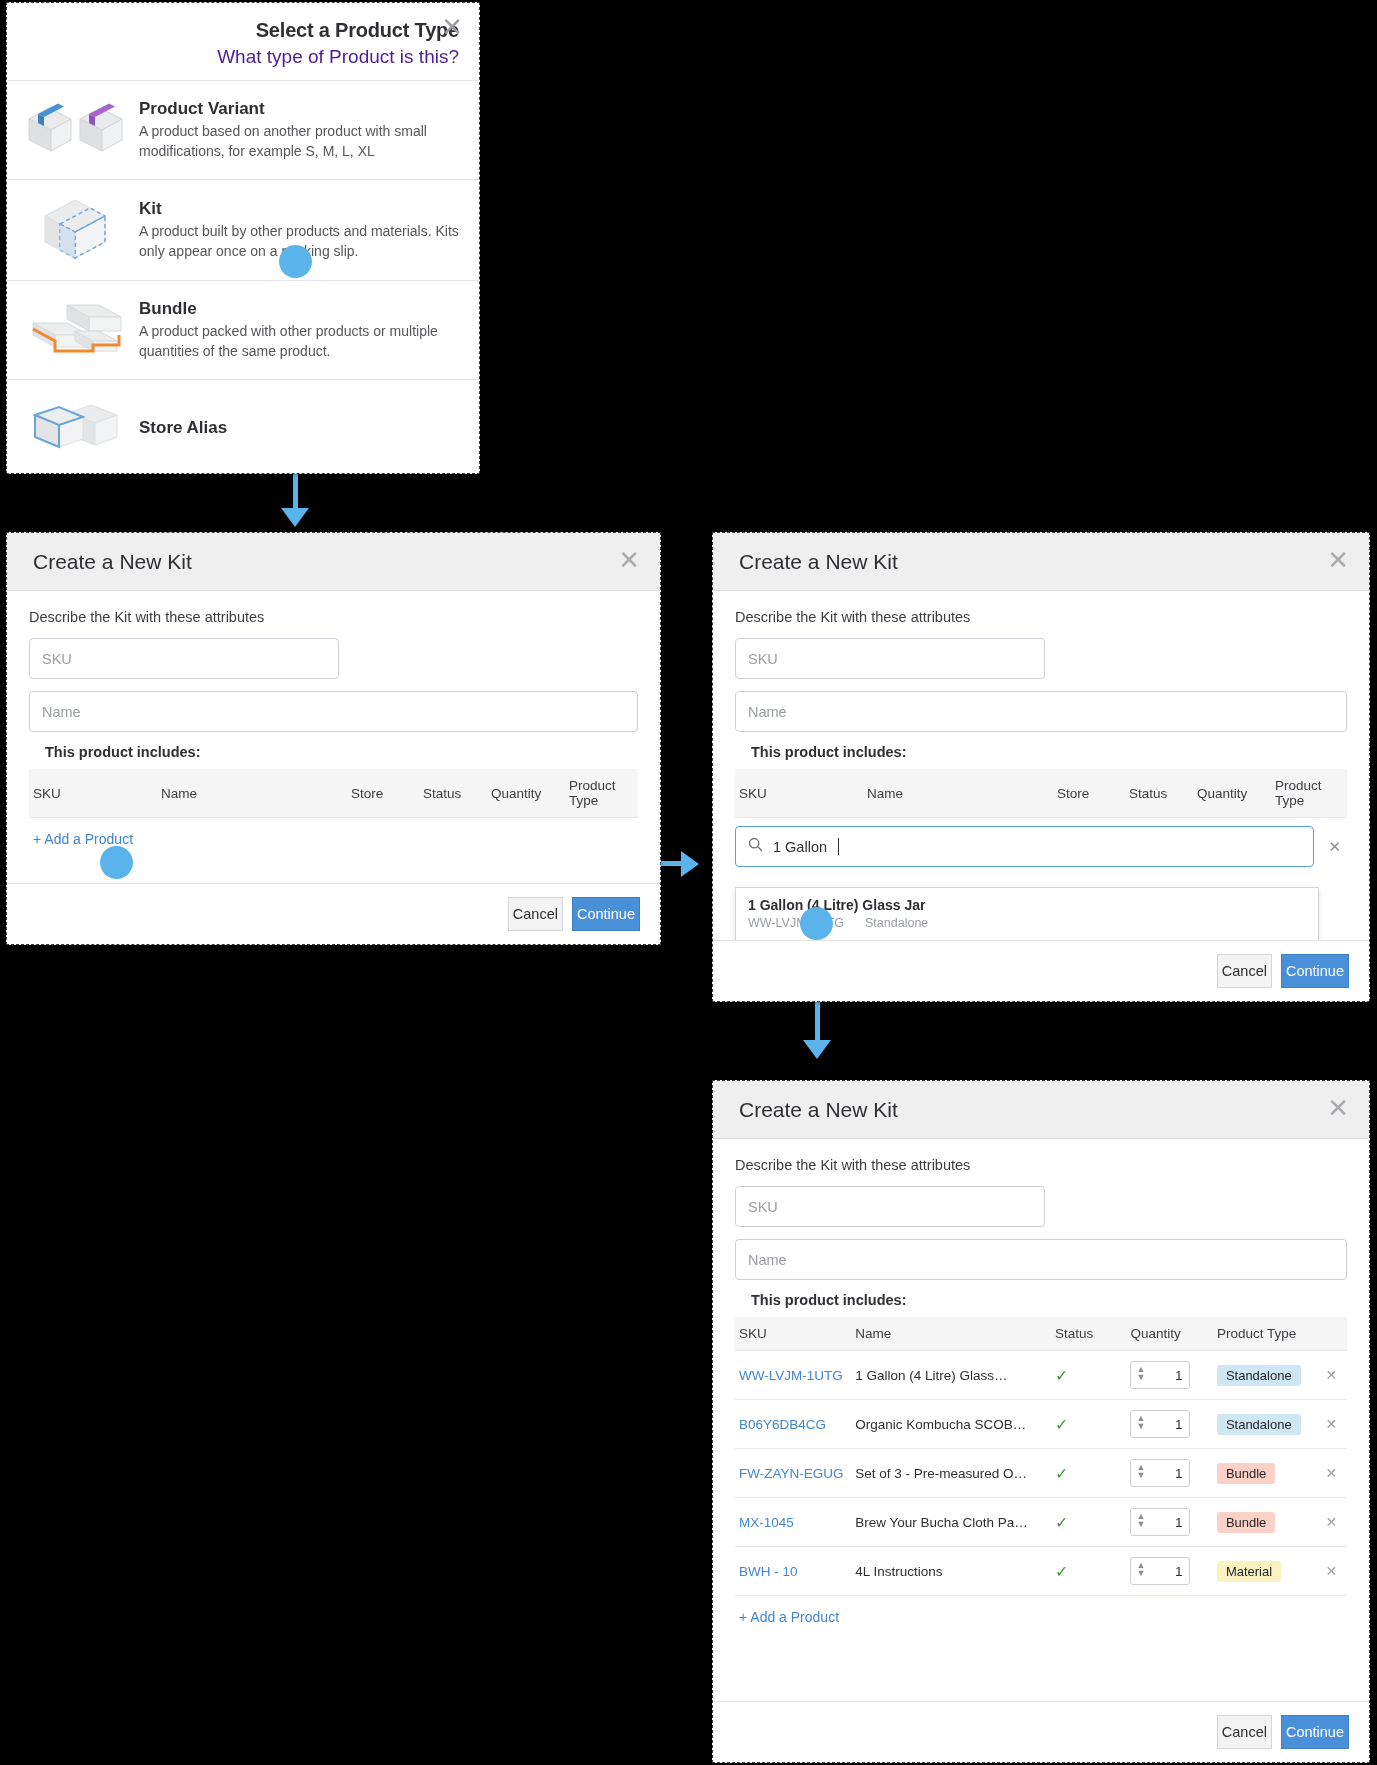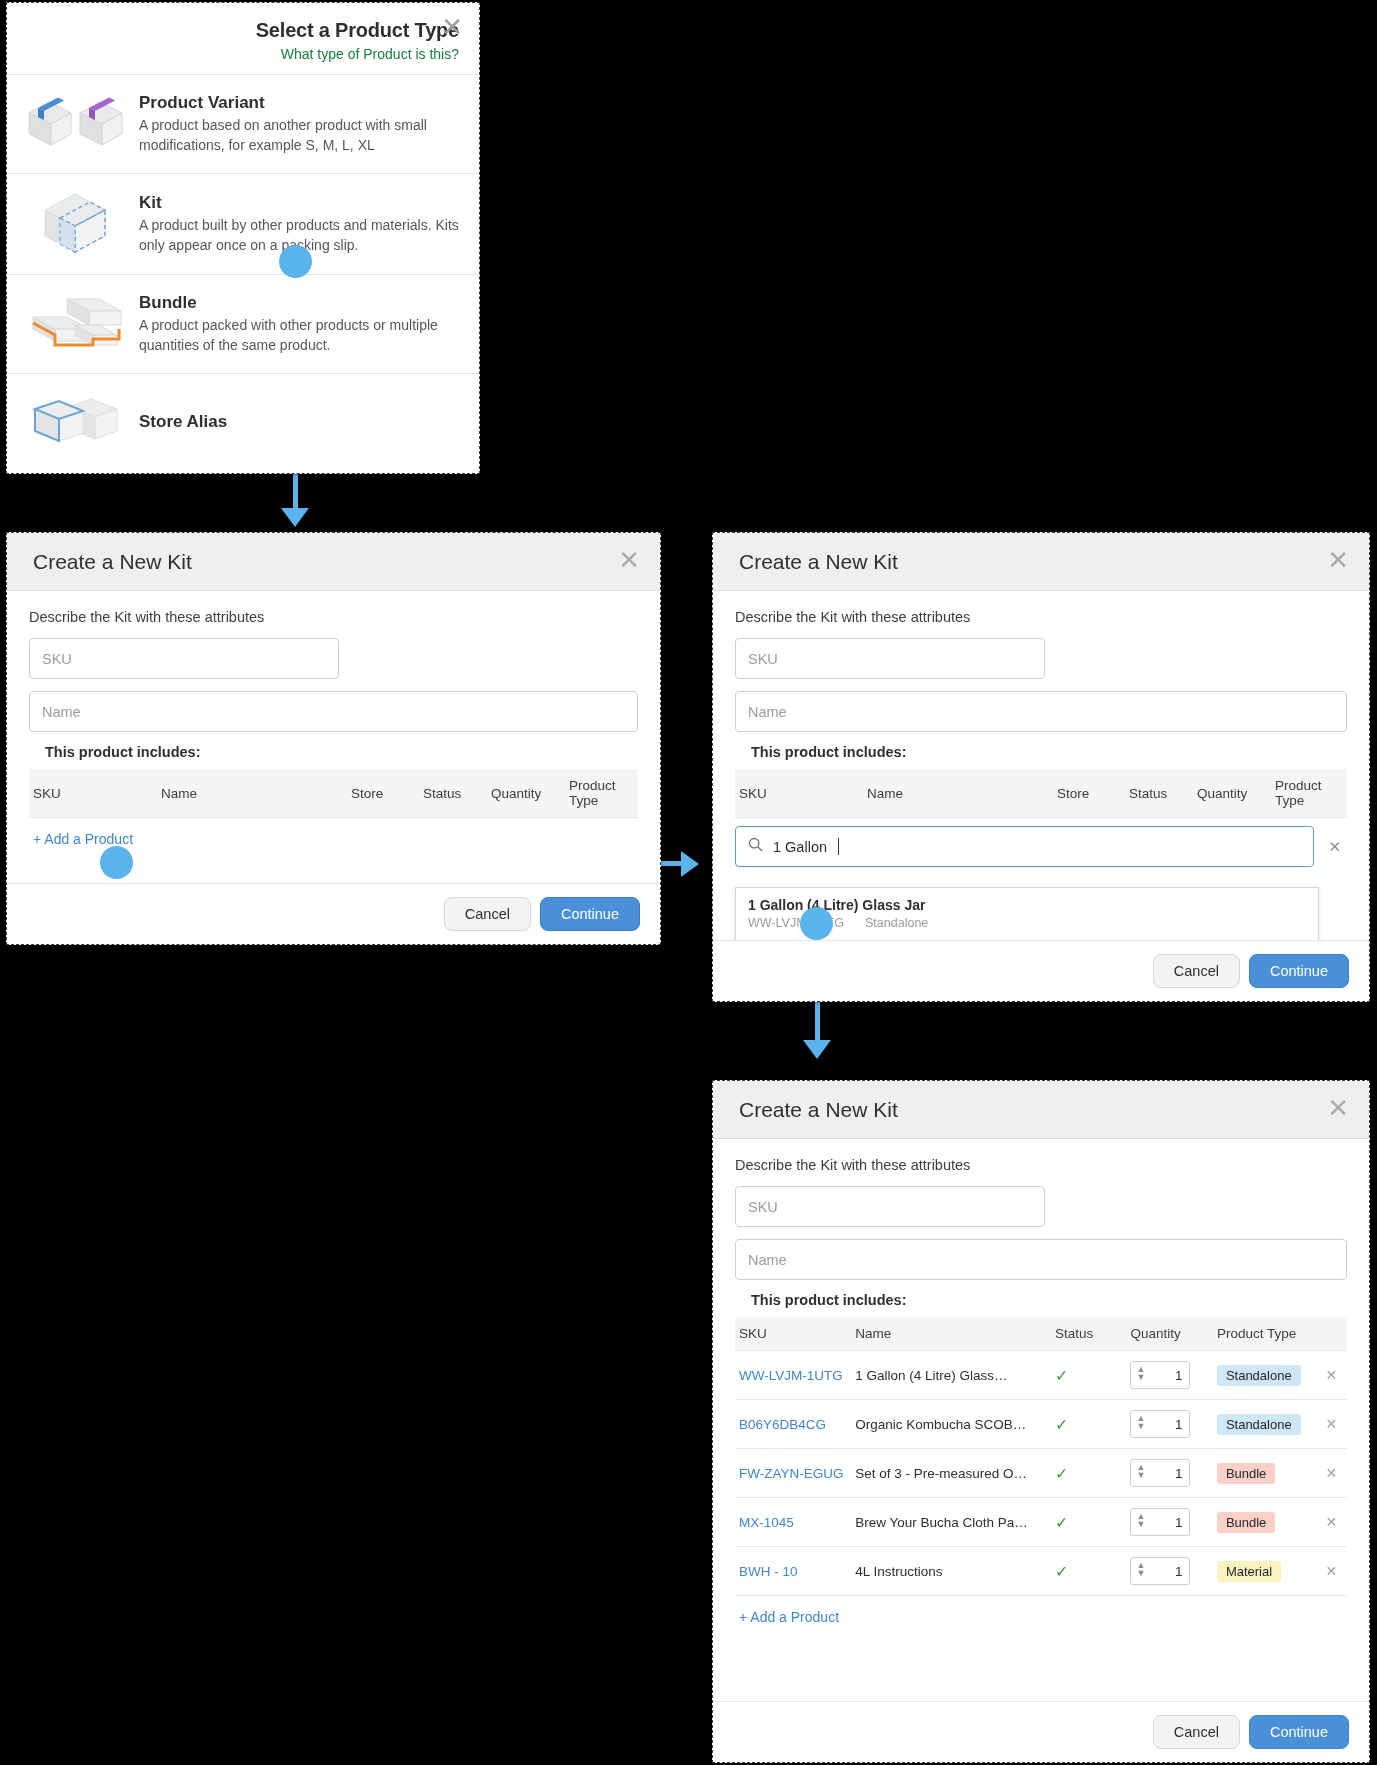--- a/index.html
+++ b/index.html
@@ -24,21 +24,21 @@
     box-shadow: 0 1px 3px rgba(0,0,0,0.35);
     z-index: 5;
   }
 
   
   #product-type-panel { left: 6px; top: 2px; width: 474px; height: 472px; }
   .pt-head { padding: 16px 20px 12px 20px; position: relative; text-align: right; }
   .pt-title {
     font-size: 20px; font-weight: bold; color: #2f2f33; letter-spacing: -0.2px;
   }
-  .pt-sub { font-size: 14px; color: #15803d; margin-top: 4px; }
+  .pt-sub { font-size: 19px; color: #4c1d95; margin-top: 4px; }
   .pt-close {
     position: absolute; right: 16px; top: 14px;
     font-size: 26px; color: #9b9da1; cursor: pointer; line-height: 20px;
     font-weight: 300;
   }
   .pt-row {
     display: flex; align-items: center; gap: 6px;
     border-top: 1px solid #e2e3e5;
     padding: 14px 18px 14px 14px;
     min-height: 99px;
@@ -107,21 +107,21 @@
   .badge.material { background: #fbf3bf; color: #23272b; }
   .rm { color: #9ea1a5; cursor: pointer; font-size: 14px; }
   .add-product { color: #3f87cf; font-size: 14px; padding: 13px 4px 16px 4px; cursor: pointer; }
   .dlg-footer {
     border-top: 1px solid #e4e5e7;
     padding: 13px 20px;
     display: flex; justify-content: flex-end; gap: 9px;
     background: #fff;
   }
   .btn {
-    font-size: 14.5px; border-radius: 8px; padding: 8px 20px; cursor: pointer;
+    font-size: 14.5px; border-radius: 0; padding: 8px 4px; cursor: pointer;
     font-family: "Liberation Sans", sans-serif;
   }
   .btn-cancel { background: #f3f3f3; border: 1px solid #d5d6d8; color: #2f2f33; }
   .btn-primary { background: #4a90d9; border: 1px solid #3c7fc4; color: #fff; }
 
   
   .search-wrap { display: flex; align-items: center; gap: 8px; padding: 8px 0 17px 0; }
   .search-box {
     flex: 1; height: 41px; border: 1px solid #5b9fd8; border-radius: 4px;
     display: flex; align-items: center; gap: 10px; padding: 0 12px; background: #fff;

